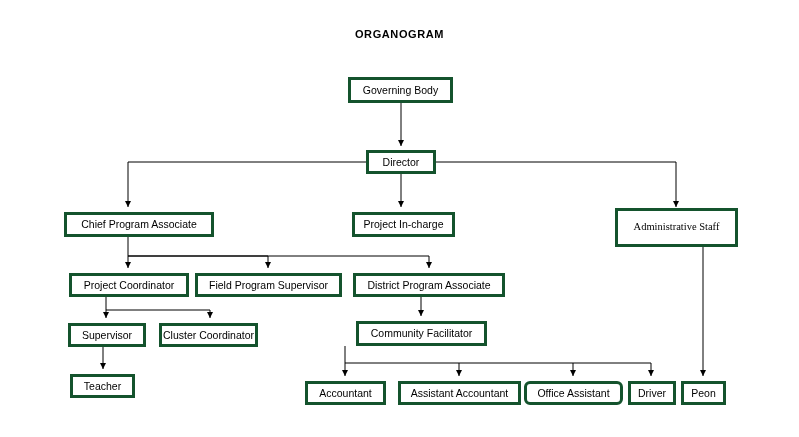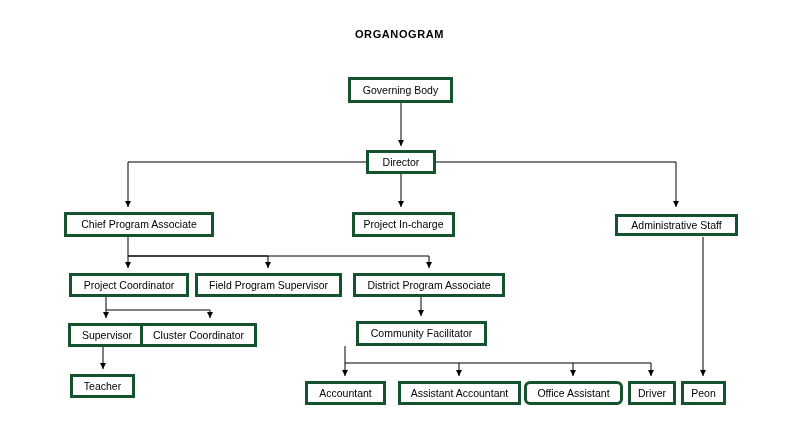--- a/index.html
+++ b/index.html
@@ -99,36 +99,36 @@
   </div>
   <div class="node" style="left:366px; top:150px; width:70px; height:24px;">
     <span>Director</span>
   </div>
   <div class="node" style="left:64px; top:212px; width:150px; height:25px;">
     <span>Chief Program Associate</span>
   </div>
   <div class="node" style="left:352px; top:212px; width:103px; height:25px;justify-content:center;">
     <span>Project In-charge</span>
   </div>
-  <div class="node" style="left:615px; top:214px; width:123px; height:22px;">
+  <div class="node" style="left:615px; top:208px; width:123px; height:39px;font-family:Liberation Serif, serif;">
     <span>Administrative Staff</span>
   </div>
   <div class="node" style="left:69px; top:273px; width:120px; height:24px;">
     <span>Project Coordinator</span>
   </div>
   <div class="node" style="left:195px; top:273px; width:147px; height:24px;">
     <span>Field Program Supervisor</span>
   </div>
   <div class="node" style="left:353px; top:273px; width:152px; height:24px;">
     <span>District Program Associate</span>
   </div>
   <div class="node" style="left:68px; top:323px; width:78px; height:24px;">
     <span>Supervisor</span>
   </div>
-  <div class="node" style="left:140px; top:323px; width:117px; height:24px;">
+  <div class="node" style="left:159px; top:323px; width:99px; height:24px;">
     <span>Cluster Coordinator</span>
   </div>
   <div class="node" style="left:356px; top:321px; width:131px; height:25px;">
     <span>Community Facilitator</span>
   </div>
   <div class="node" style="left:70px; top:374px; width:65px; height:24px;">
     <span>Teacher</span>
   </div>
   <div class="node" style="left:305px; top:381px; width:81px; height:24px;text-align:right;">
     <span>Accountant</span>

